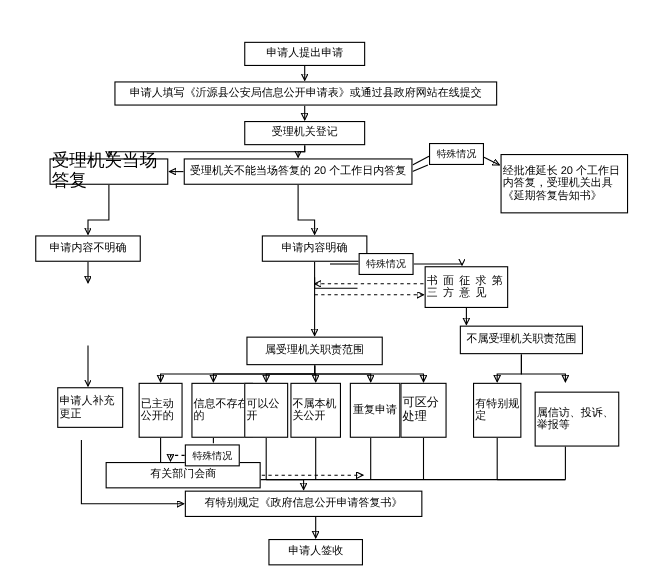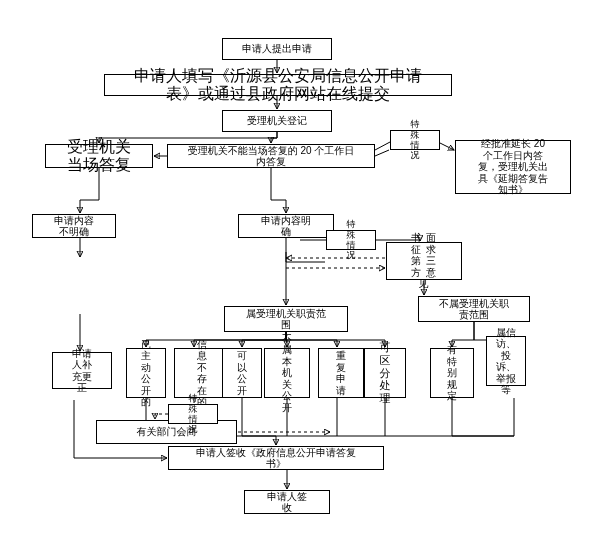--- a/index.html
+++ b/index.html
@@ -19,23 +19,22 @@
   }
   .node {
     position: absolute;
     box-sizing: border-box;
     border: 1px solid #000000;
     background: #ffffff;
     color: #000000;
     display: flex;
     align-items: center;
     justify-content: center;
-    text-align: center;
     line-height: 1.15;
-    padding: 1px 19px;
+    padding: 1px 1px;
     z-index: 2;
   }
   svg#wires {
     position: absolute;
     left: 0;
     top: 0;
     width: 600px;
     height: 534px;
     z-index: 1;
   }
@@ -118,40 +117,40 @@
     <polyline points="452,436 514,436"></polyline>
     <polyline points="242,436 514,436"></polyline>
 
     <polyline class="dashed" points="168,414 155,414 155,419" marker-end="url(#arrowd)"></polyline>
     <polyline class="dashed" points="214,432 330,432" marker-end="url(#arrowd)"></polyline>
 
     <line x1="287" y1="470" x2="287" y2="489" marker-end="url(#arrow)"></line>
   </svg>
 
   <div class="node" style="left:222px;top:38px;width:110px;height:22px;font-size:10px">申请人提出申请</div>
-  <div class="node" style="left:104px;top:74px;width:348px;height:22px;font-size:16px">申请人填写《沂源县公安局信息公开申请表》或通过县政府网站在线提交</div>
+  <div class="node" style="left:104px;top:74px;width:348px;height:22px;font-size:10px">申请人填写《沂源县公安局信息公开申请表》或通过县政府网站在线提交</div>
   <div class="node" style="left:222px;top:110px;width:110px;height:22px;font-size:10px">受理机关登记</div>
   <div class="node" style="left:45px;top:144px;width:108px;height:24px;font-size:16px">受理机关当场答复</div>
   <div class="node" style="left:167px;top:144px;width:208px;height:24px;font-size:10px">受理机关不能当场答复的 20 个工作日内答复</div>
   <div class="node" style="left:455px;top:140px;width:116px;height:54px;font-size:10px">经批准延长 20 个工作日内答复，受理机关出具《延期答复告知书》</div>
-  <div class="node" style="left:32px;top:214px;width:84px;height:24px;font-size:10px">申请内容不明确</div>
+  <div class="node" style="left:32px;top:214px;width:96px;height:24px;font-size:10px">申请内容不明确</div>
   <div class="node" style="left:238px;top:214px;width:96px;height:24px;font-size:10px">申请内容明确</div>
   <div class="node" style="left:386px;top:242px;width:76px;height:38px;font-size:10px;letter-spacing:1px">书 面 征 求 第 三 方 意 见</div>
   <div class="node" style="left:224px;top:306px;width:124px;height:26px;font-size:10px">属受理机关职责范围</div>
   <div class="node" style="left:418px;top:296px;width:112px;height:26px;font-size:10px">不属受理机关职责范围</div>
   <div class="node" style="left:52px;top:352px;width:60px;height:37px;font-size:10px">申请人补充更正</div>
   <div class="node" style="left:126px;top:348px;width:40px;height:50px;font-size:10px">已主动公开的</div>
   <div class="node" style="left:174px;top:348px;width:56px;height:50px;font-size:10px">信息不存在的</div>
   <div class="node" style="left:222px;top:348px;width:40px;height:50px;font-size:10px">可以公开</div>
   <div class="node" style="left:264px;top:348px;width:46px;height:50px;font-size:10px">不属本机关公开</div>
   <div class="node" style="left:318px;top:348px;width:46px;height:50px;font-size:10px">重复申请</div>
   <div class="node" style="left:364px;top:348px;width:42px;height:50px;font-size:11px">可区分处理</div>
   <div class="node" style="left:430px;top:348px;width:44px;height:50px;font-size:10px">有特别规定</div>
-  <div class="node" style="left:486px;top:336px;width:32px;height:50px;font-size:10px">属信访、投诉、举报等</div>
+  <div class="node" style="left:486px;top:356px;width:77px;height:50px;font-size:10px">属信访、投诉、举报等</div>
   <div class="node" style="left:96px;top:420px;width:141px;height:24px;font-size:10px">有关部门会商</div>
-  <div class="node" style="left:168px;top:446px;width:216px;height:24px;font-size:10px">申请人签收《政府信息公开申请答复书》</div>
+  <div class="node" style="left:168px;top:446px;width:216px;height:24px;font-size:10px">有特别规定《政府信息公开申请答复书》</div>
   <div class="node" style="left:244px;top:490px;width:86px;height:24px;font-size:10px">申请人签收</div>
 
   <div class="node" style="left:390px;top:130px;width:50px;height:20px;font-size:9px">特殊情况</div>
   <div class="node" style="left:326px;top:230px;width:50px;height:20px;font-size:9px">特殊情况</div>
   <div class="node" style="left:168px;top:404px;width:50px;height:20px;font-size:9px">特殊情况</div>
 
 </div>
 
 </body></html>

